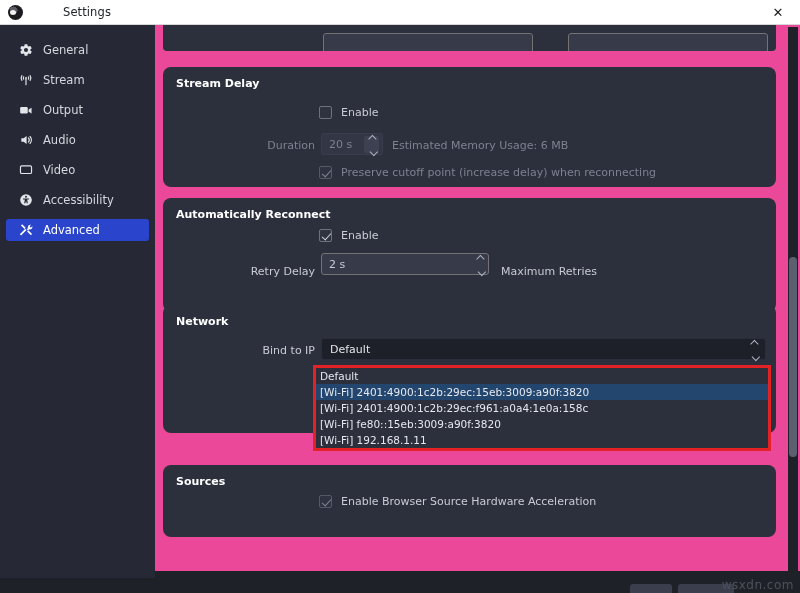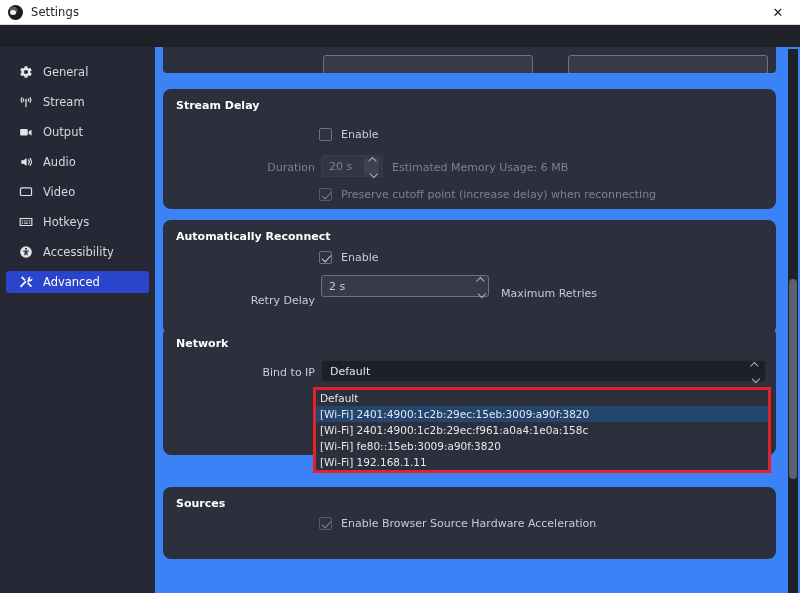--- a/index.html
+++ b/index.html
@@ -10,20 +10,21 @@
     font-family: "DejaVu Sans", "Liberation Sans", sans-serif;
   }
 
   
   .titlebar {
     position: absolute; top: 0; left: 0;
     width: 800px; height: 25px;
     background: #ffffff;
     display: flex; align-items: center;
     border-bottom: 1px solid #d8d8d8;
+    gap: 32px;
   }
   .tb-icon {
     width: 15px; height: 15px; margin-left: 8px;
     border-radius: 50%;
     background: radial-gradient(circle at 38% 36%, #5a5a62 0 28%, #1b1b20 30% 100%);
     position: relative; flex: none;
   }
   .tb-icon::after {
     content: ""; position: absolute; left: 2px; top: 5px;
     width: 6px; height: 5px; border-radius: 50%;
@@ -37,22 +38,21 @@
     position: absolute; right: 0; top: 0;
     width: 44px; height: 25px;
     display: flex; align-items: center; justify-content: center;
     color: #222; font-size: 13px; line-height: 1;
   }
 
   
   .body {
     position: absolute; top: 25px; left: 0;
     width: 800px; height: 546px;
-    background: #3b82f6;
-    margin-top: 22px;
+    background: #ec4899;
   }
 
   
   .sidebar {
     position: absolute; left: 0; top: 0;
     width: 155px; height: 553px;
     background: #262935;
     padding-top: 14px;
   }
   .nav-item {
@@ -249,35 +249,20 @@
 
     <div class="nav-item">
       <span class="nav-ico">
         <svg width="14" height="14" viewBox="0 0 24 24" fill="none" stroke="#e3e5ea" stroke-width="2">
           <rect x="2.5" y="5" width="19" height="13" rx="2.2"></rect>
         </svg>
       </span>
       <span>Video</span>
     </div>
 
-    <div class="nav-item">
-      <span class="nav-ico">
-        <svg width="14" height="14" viewBox="0 0 24 24" fill="#e3e5ea">
-          <path d="M2 6h20v12H2z" fill="none" stroke="#e3e5ea" stroke-width="2"></path>
-          <rect x="5" y="9" width="2" height="2"></rect>
-            <rect x="9" y="9" width="2" height="2"></rect>
-          <rect x="13" y="9" width="2" height="2"></rect>
-            <rect x="17" y="9" width="2" height="2"></rect>
-          <rect x="5" y="13" width="2" height="2"></rect>
-            <rect x="9" y="13" width="6" height="2"></rect>
-          <rect x="17" y="13" width="2" height="2"></rect>
-        </svg>
-      </span>
-      <span>Hotkeys</span>
-    </div>
 
     <div class="nav-item">
       <span class="nav-ico">
         <svg width="14" height="14" viewBox="0 0 24 24">
           <circle cx="12" cy="12" r="10" fill="#e3e5ea"></circle>
           <circle cx="12" cy="6.6" r="1.7" fill="#262935"></circle>
           <path d="M6.8 9.4h10.4v1.9h-3.3l1.3 6.3h-2l-1.2-4.1-1.2 4.1h-2l1.3-6.3H6.8z" fill="#262935"></path>
         </svg>
       </span>
       <span>Accessibility</span>
@@ -322,21 +307,21 @@
       <div class="chk dim checked" style="left:156px; top:99px;"></div>
       <span class="txt dim" style="left:178px; top:99px;">Preserve cutoff point (increase delay) when reconnecting</span>
     </div>
 
     <div class="panel" style="top:173px; height:114px;">
       <div class="panel-title">Automatically Reconnect</div>
 
       <div class="chk checked" style="left:156px; top:31px;"></div>
       <span class="txt" style="left:178px; top:31px;">Enable</span>
 
-      <span class="lbl" style="left:60px; top:74px; width:92px;">Retry Delay</span>
+      <span class="lbl" style="left:60px; top:67px; width:92px;">Retry Delay</span>
       <div class="field" style="left:158px; top:55px; width:168px;">
         <span class="fv">2 s</span>
         <span class="spin">
           <i class="up"></i>
           <i class="dn"></i>
         </span>
       </div>
 
       <span class="lbl" style="left:330px; top:67px; width:104px;">Maximum Retries</span>
     </div>

